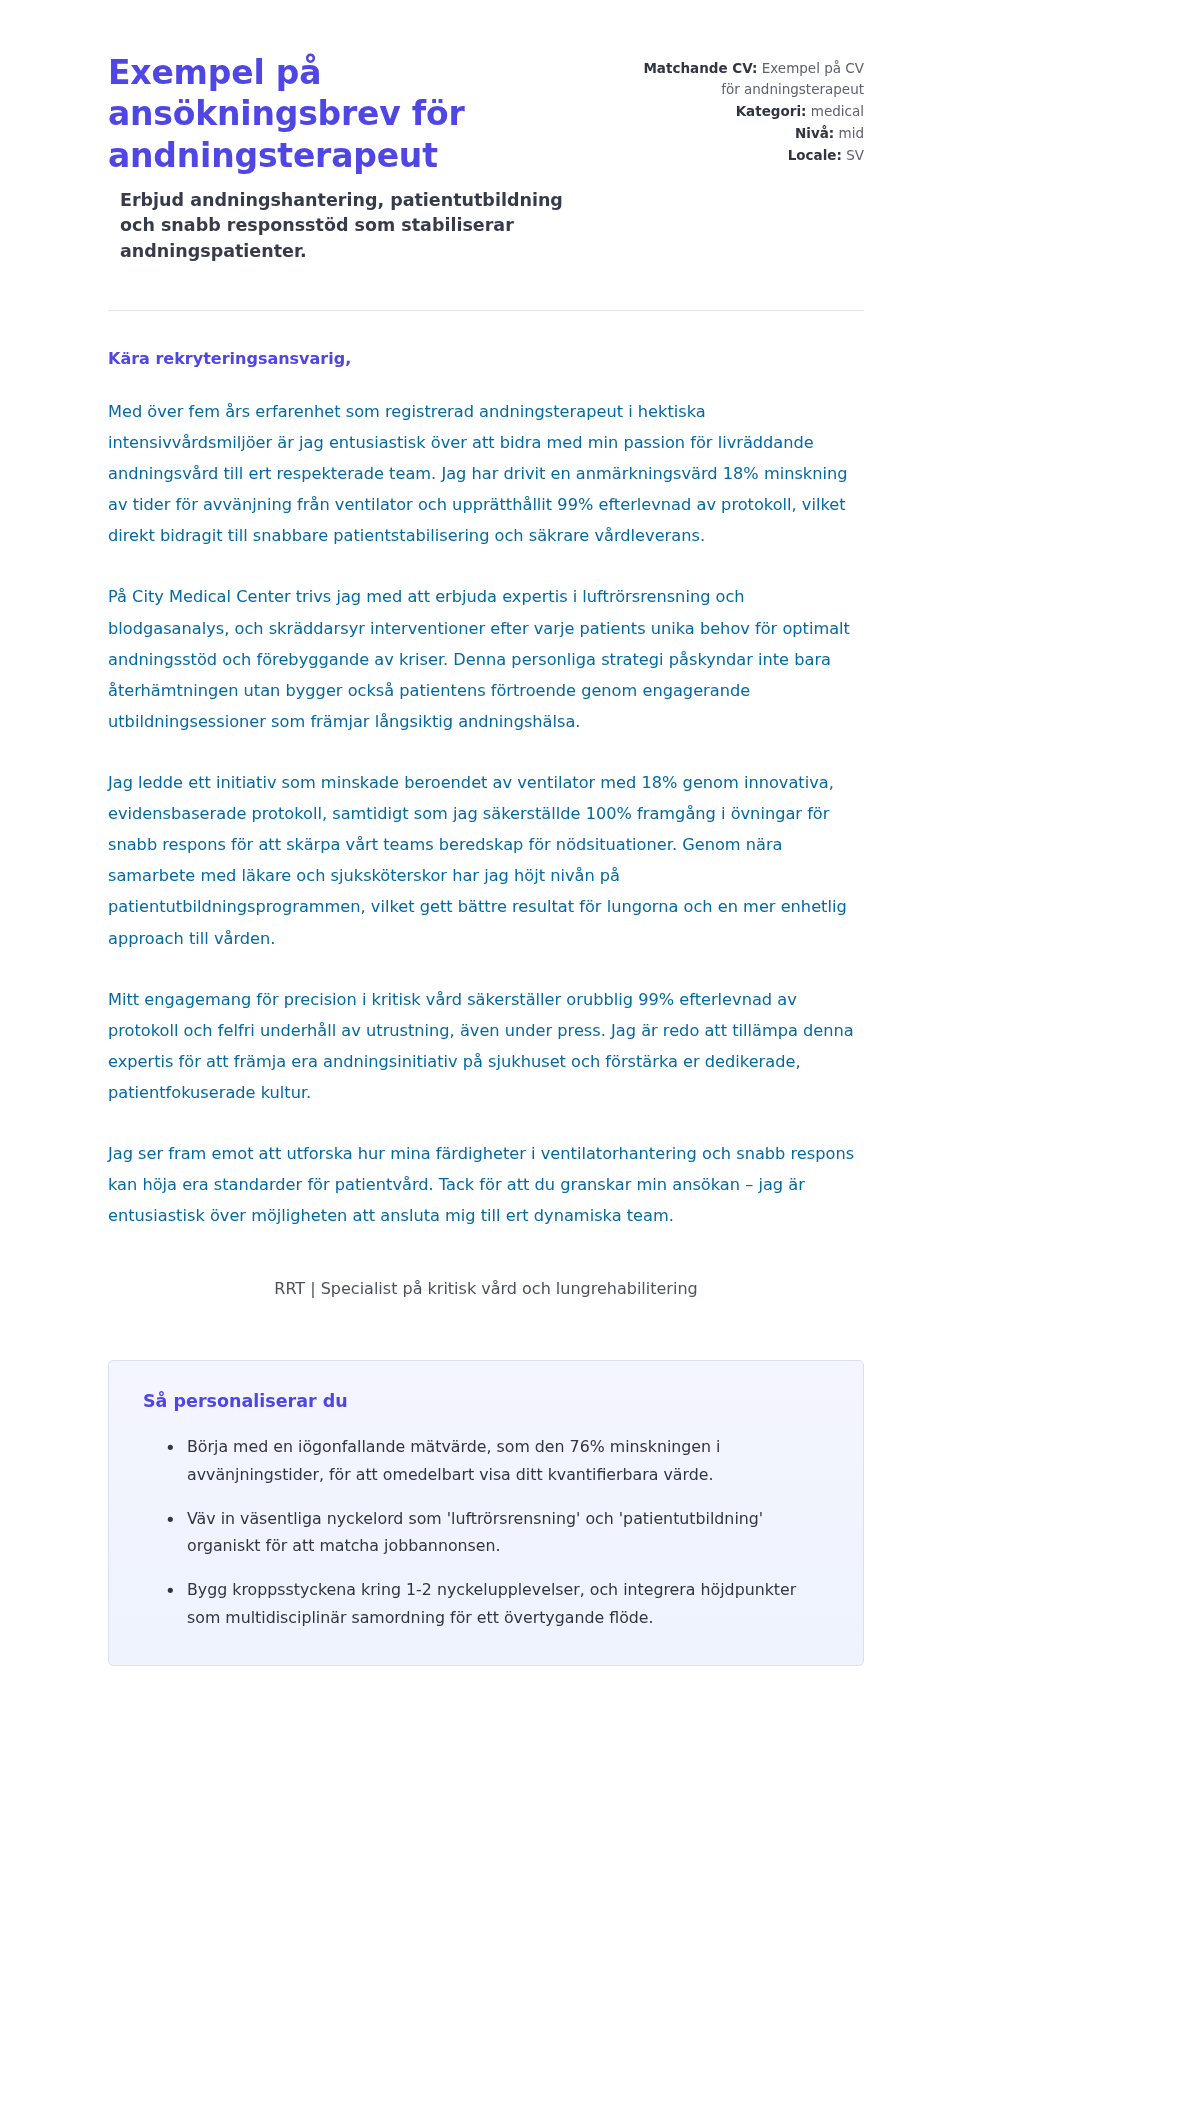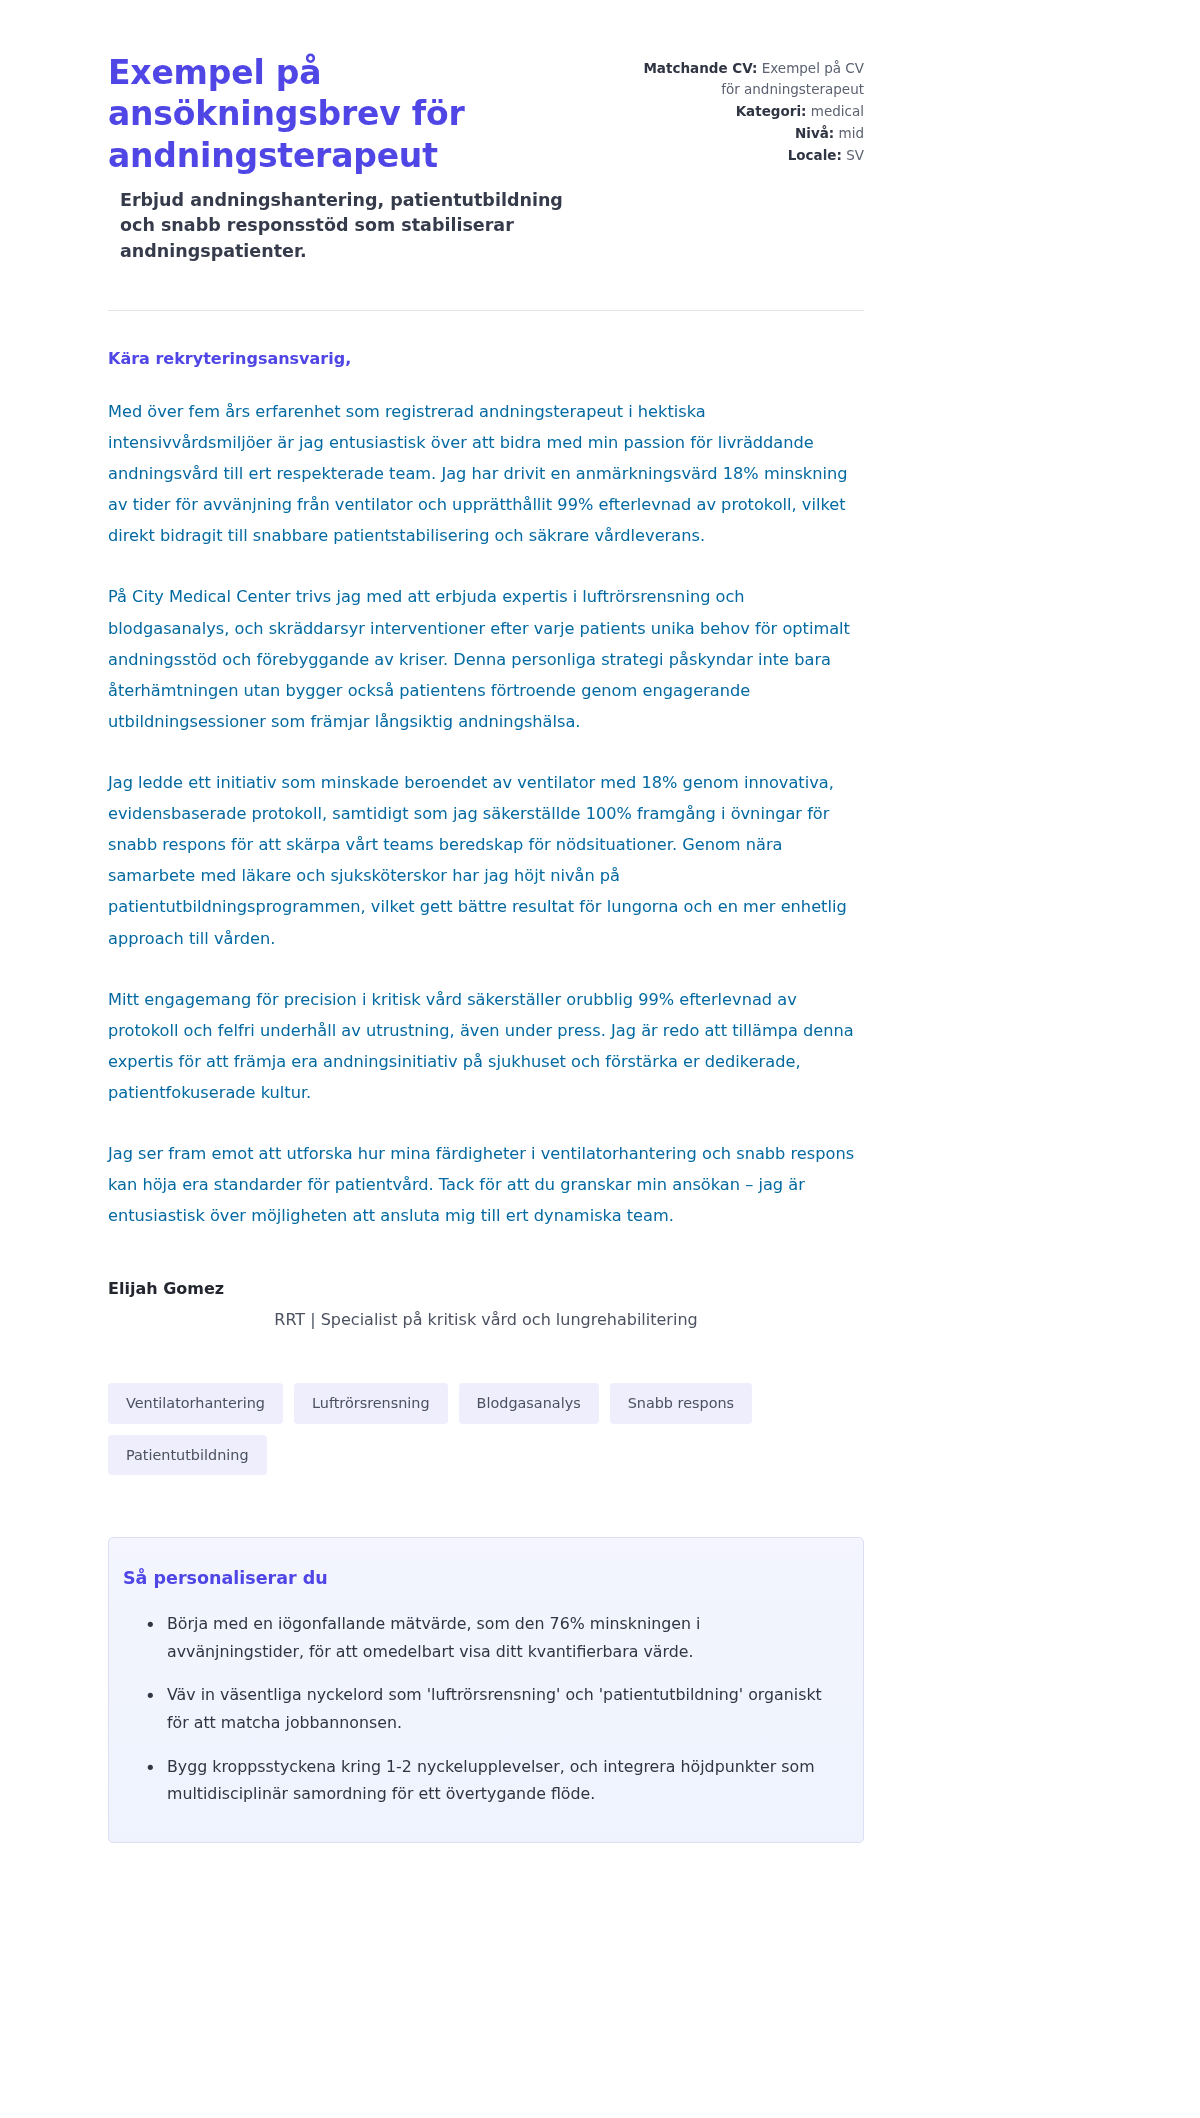--- a/index.html
+++ b/index.html
@@ -123,21 +123,21 @@
     border-radius: 4px;
     white-space: nowrap;
   }
 
   
   .tips {
     margin-top: 62px;
     background: linear-gradient(180deg, #f4f5fe 0%, #eef3fd 100%);
     border: 1px solid #dcdff3;
     border-radius: 5px;
-    padding: 30px 34px 34px 14px;
+    padding: 30px 34px 34px 34px;
   }
   .tips-title {
     font-size: 17.5px;
     font-weight: bold;
     color: #4f46e5;
     margin: 0 0 22px 0;
   }
   .tips-list {
     margin: 0;
     padding: 0 0 0 22px;
@@ -197,32 +197,24 @@
   <div class="letter">
     <p class="salutation">Kära rekryteringsansvarig,</p>
 
     <p class="para">Med över fem års erfarenhet som registrerad andningsterapeut i hektiska intensivvårdsmiljöer är jag entusiastisk över att bidra med min passion för livräddande andningsvård till ert respekterade team. Jag har drivit en anmärkningsvärd 18% minskning av tider för avvänjning från ventilator och upprätthållit 99% efterlevnad av protokoll, vilket direkt bidragit till snabbare patientstabilisering och säkrare vårdleverans.</p>
     <p class="para">På City Medical Center trivs jag med att erbjuda expertis i luftrörsrensning och blodgasanalys, och skräddarsyr interventioner efter varje patients unika behov för optimalt andningsstöd och förebyggande av kriser. Denna personliga strategi påskyndar inte bara återhämtningen utan bygger också patientens förtroende genom engagerande utbildningsessioner som främjar långsiktig andningshälsa.</p>
     <p class="para">Jag ledde ett initiativ som minskade beroendet av ventilator med 18% genom innovativa, evidensbaserade protokoll, samtidigt som jag säkerställde 100% framgång i övningar för snabb respons för att skärpa vårt teams beredskap för nödsituationer. Genom nära samarbete med läkare och sjuksköterskor har jag höjt nivån på patientutbildningsprogrammen, vilket gett bättre resultat för lungorna och en mer enhetlig approach till vården.</p>
     <p class="para">Mitt engagemang för precision i kritisk vård säkerställer orubblig 99% efterlevnad av protokoll och felfri underhåll av utrustning, även under press. Jag är redo att tillämpa denna expertis för att främja era andningsinitiativ på sjukhuset och förstärka er dedikerade, patientfokuserade kultur.</p>
     <p class="para">Jag ser fram emot att utforska hur mina färdigheter i ventilatorhantering och snabb respons kan höja era standarder för patientvård. Tack för att du granskar min ansökan – jag är entusiastisk över möjligheten att ansluta mig till ert dynamiska team.</p>
 
     <div class="signature">
-      <p class="sign-name">Elijah Gomez</p>
       <p class="sign-role">RRT | Specialist på kritisk vård och lungrehabilitering</p>
     </div>
   </div>
 
-  <div class="tags">
-    <span class="tag">Ventilatorhantering</span>
-    <span class="tag">Luftrörsrensning</span>
-    <span class="tag">Blodgasanalys</span>
-    <span class="tag">Snabb respons</span>
-    <span class="tag">Patientutbildning</span>
-  </div>
 
   <div class="tips">
     <h2 class="tips-title">Så personaliserar du</h2>
     <ul class="tips-list">
       <li>Börja med en iögonfallande mätvärde, som den 76% minskningen i avvänjningstider, för att omedelbart visa ditt kvantifierbara värde.</li>
       <li>Väv in väsentliga nyckelord som 'luftrörsrensning' och 'patientutbildning' organiskt för att matcha jobbannonsen.</li>
       <li>Bygg kroppsstyckena kring 1-2 nyckelupplevelser, och integrera höjdpunkter som multidisciplinär samordning för ett övertygande flöde.</li>
     </ul>
   </div>
 

